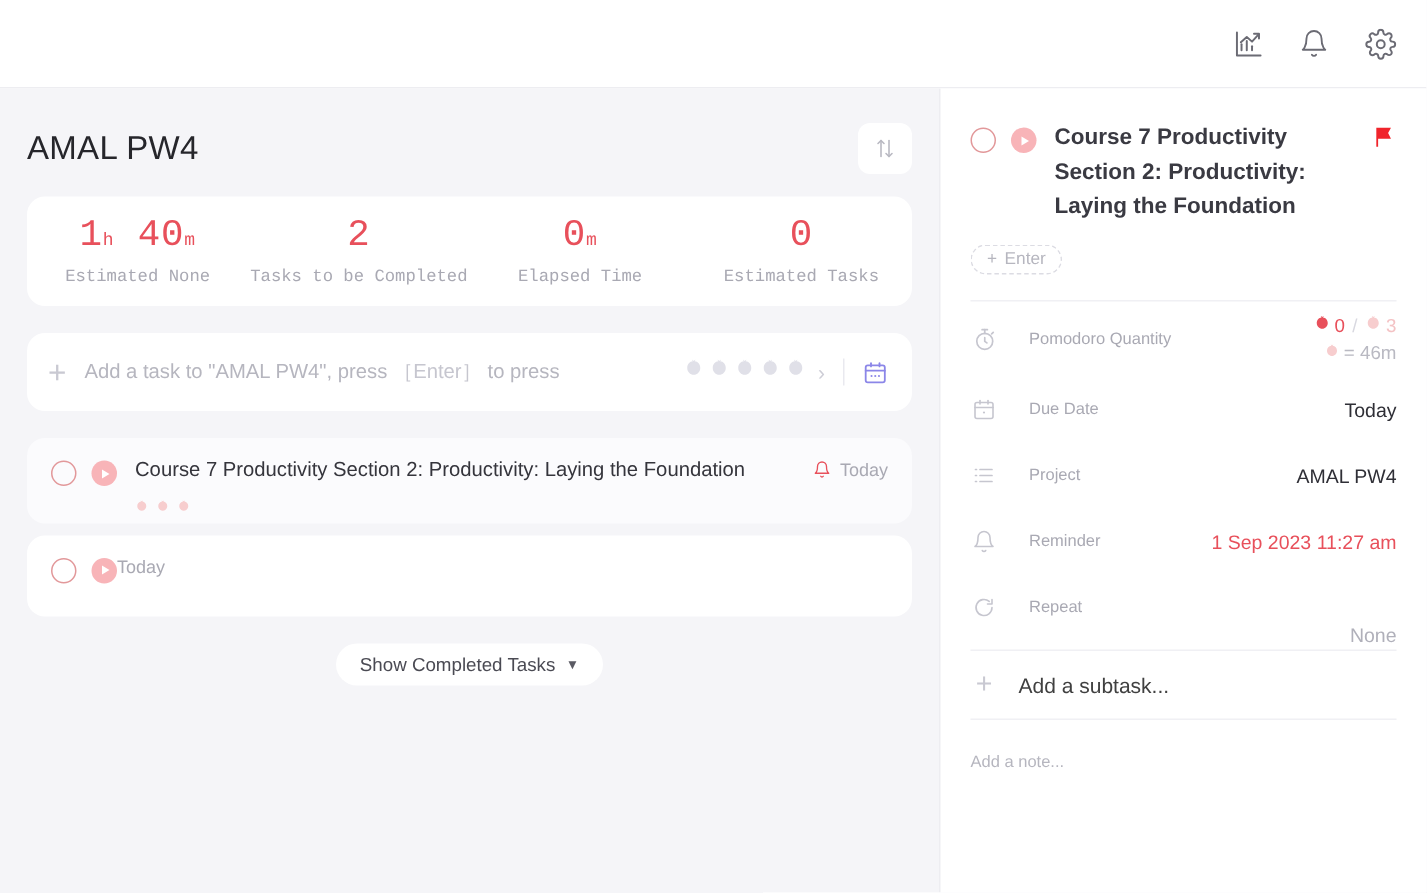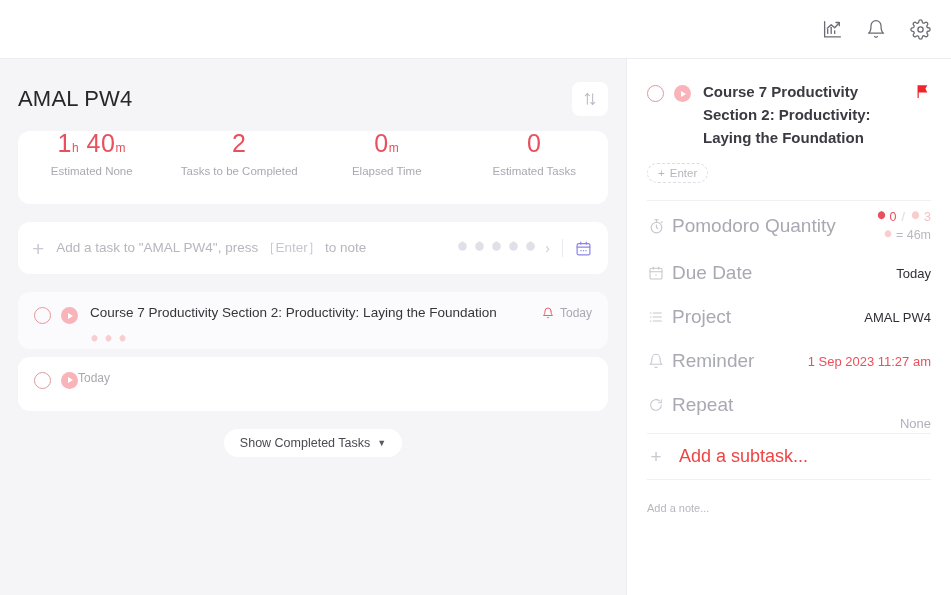--- a/index.html
+++ b/index.html
@@ -35,21 +35,21 @@
   }
   .project-title { font-size: 22px; color: #26262b; letter-spacing: .2px; }
   .sort-btn {
     width: 36px; height: 34px; background: #ffffff; border-radius: 8px;
     display: flex; align-items: center; justify-content: center; cursor: pointer;
     color: #b9b9c2;
   }
 
   .stats-card {
     background: #ffffff; border-radius: 12px; height: 73px;
-    display: flex; margin-bottom: 18px;
+    display: flex; align-items: center; margin-bottom: 18px; font-family: Liberation Mono, monospace;
   }
   .stat { flex: 1; text-align: center; }
   .stat-value { color: #e8505b; font-size: 25px; line-height: 1; font-weight: 400; letter-spacing: .5px; }
   .stat-value .unit { font-size: 12px; }
   .stat-label { margin-top: 9px; font-size: 11.5px; color: #a9a9b3; }
 
   .add-task {
     background: #ffffff; border-radius: 12px; height: 52px;
     display: flex; align-items: center; padding: 0 16px 0 14px; margin-bottom: 18px;
     cursor: text;
@@ -117,36 +117,36 @@
     padding: 3px 10px; font-size: 11.5px; color: #b6b6bf;
     margin: 14px 0 0 0; cursor: pointer;
   }
   .detail-sep { height: 1px; background: #f0f0f4; margin: 17px 0 0 0; }
 
   .prop-row {
     display: flex; align-items: center; min-height: 44px;
     font-size: 13px; cursor: pointer;
   }
   .prop-icon { width: 18px; flex: 0 0 18px; color: #c6c6cf; display: flex; align-items: center; justify-content: center; }
-  .prop-label { margin-left: 7px; color: #a9a9b3; font-size: 19px; }
+  .prop-label { margin-left: 21px; color: #a9a9b3; font-size: 11px; }
   .prop-value { margin-left: auto; color: #2f2f36; font-size: 13px; text-align: right; }
   .prop-value.muted { color: #b0b0ba; }
   .prop-value.accent { color: #e8505b; }
   .pomo-val { text-align: right; line-height: 1.45; }
   .pomo-line { display: flex; align-items: center; justify-content: flex-end; gap: 3px; font-size: 12.5px; }
   .pomo-line .num-on { color: #e8505b; }
   .pomo-line .num-off { color: #f4c2c4; }
   .pomo-line .slash { color: #d8d8e0; margin: 0 2px; }
   .pomo-line .eq { color: #b9b9c2; }
   .add-sub-row {
     display: flex; align-items: center; height: 46px; cursor: text;
     border-bottom: 1px solid #f0f0f4;
   }
   .add-sub-row .plus { font-size: 19px; color: #c9c9d2; font-weight: 300; width: 18px; text-align: center; }
-  .add-sub-row .ph { margin-left: 14px; color: #ef4444; font-size: 18px; }
+  .add-sub-row .ph { margin-left: 14px; color: #404040; font-size: 14px; }
   .add-note { padding-top: 22px; color: #b6b6bf; font-size: 11px; cursor: text; }
 
   .tomato { display: inline-block; }
 </style>
 </head>
 <body>
 
 <div class="app">
 
   <div class="topbar">
@@ -209,21 +209,21 @@
           <div class="stat-value"><span>0</span><span class="unit"></span></div>
           <div class="stat-label">Estimated Tasks</div>
         </div>
       </div>
 
       <div class="add-task">
         <span class="plus-sign">+</span>
         <span class="add-task-ph">
           <span>Add a task to "AMAL PW4", press</span>
           <span class="enter-key">［Enter］</span>
-          <span>to note</span>
+          <span>to press</span>
         </span>
         <span class="pomo-picker">
           <span>
             <svg width="13" height="13" viewBox="0 0 24 24" fill="#e0e0e8">
                 <path d="M12 3.2c-.8-1.3-2-1.6-2-1.6s.2 1.1.9 1.9C7 3.8 4 7.1 4 11.6 4 16.3 7.6 20 12 20s8-3.7 8-8.4c0-4.5-3-7.8-6.9-8.1.7-.8.9-1.9.9-1.9s-1.2.3-2 1.6z"></path>
               </svg>
           </span>
           <span>
             <svg width="13" height="13" viewBox="0 0 24 24" fill="#e0e0e8">
                 <path d="M12 3.2c-.8-1.3-2-1.6-2-1.6s.2 1.1.9 1.9C7 3.8 4 7.1 4 11.6 4 16.3 7.6 20 12 20s8-3.7 8-8.4c0-4.5-3-7.8-6.9-8.1.7-.8.9-1.9.9-1.9s-1.2.3-2 1.6z"></path>

